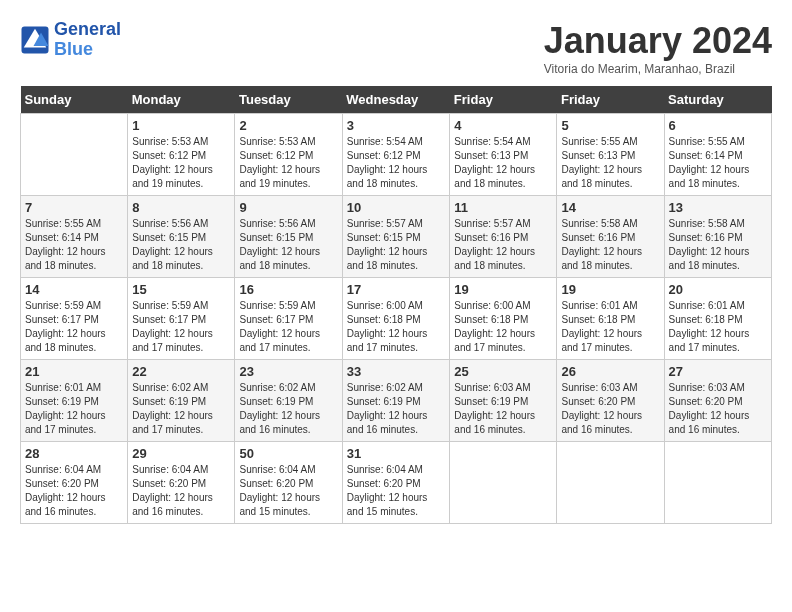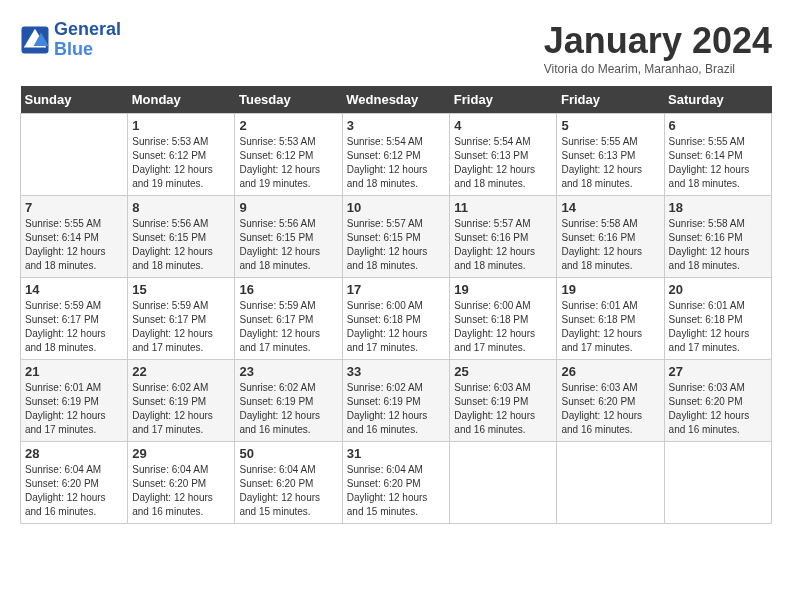--- a/index.html
+++ b/index.html
@@ -206,21 +206,21 @@
 and 18 minutes.</div>
         </td>
         <td>
           <span class="day-num">14</span>
           <div class="day-info" style="white-space: pre-line;">Sunrise: 5:58 AM
 Sunset: 6:16 PM
 Daylight: 12 hours
 and 18 minutes.</div>
         </td>
         <td>
-          <span class="day-num">18</span>
+          <span class="day-num">13</span>
           <div class="day-info" style="white-space: pre-line;">Sunrise: 5:58 AM
 Sunset: 6:16 PM
 Daylight: 12 hours
 and 18 minutes.</div>
         </td>
       </tr>
       <tr>
         <td>
           <span class="day-num">14</span>
           <div class="day-info" style="white-space: pre-line;">Sunrise: 5:59 AM

